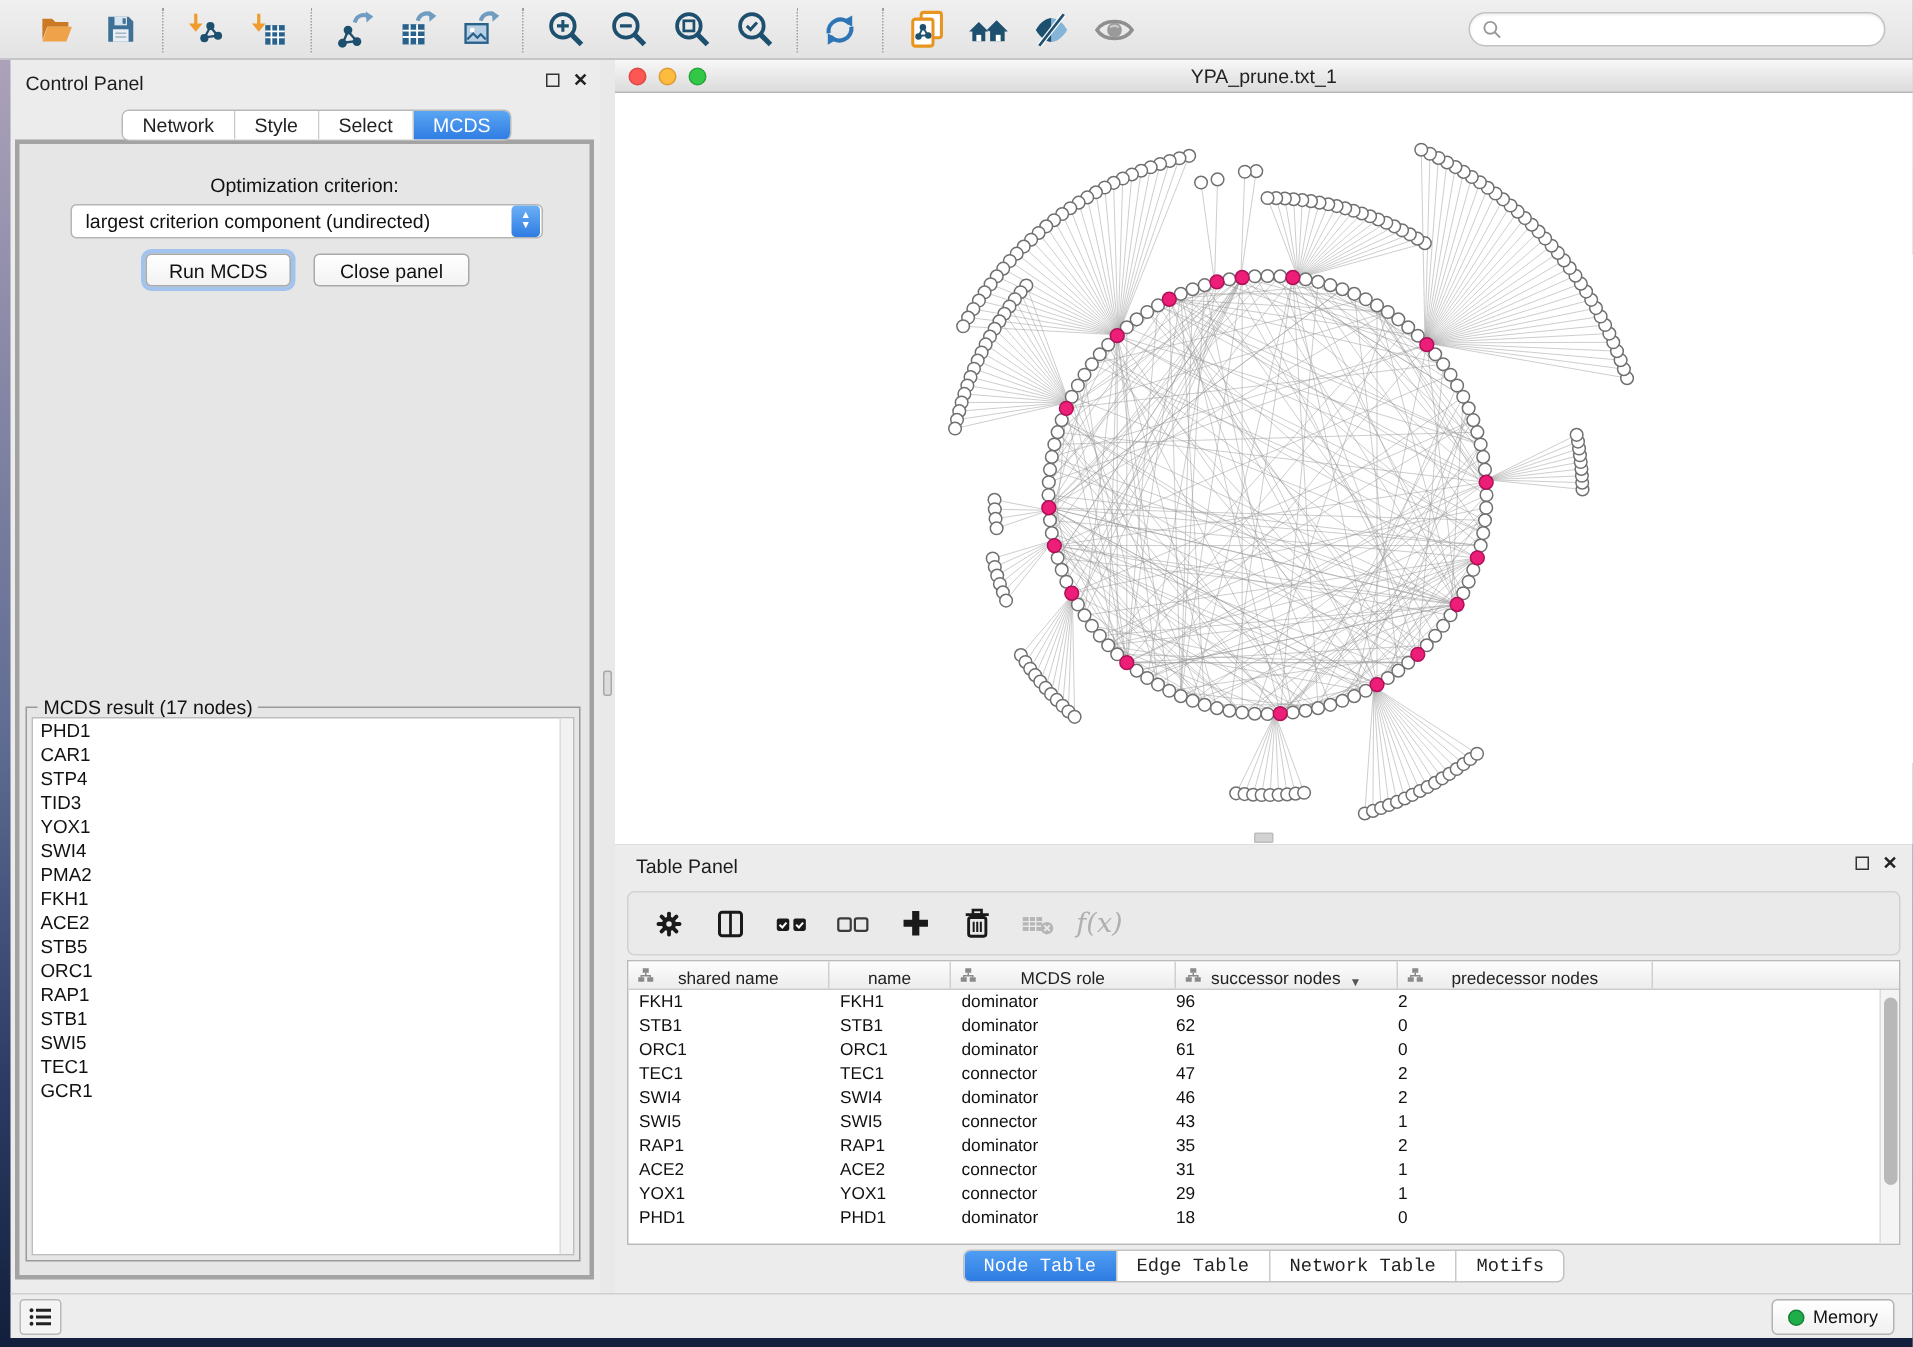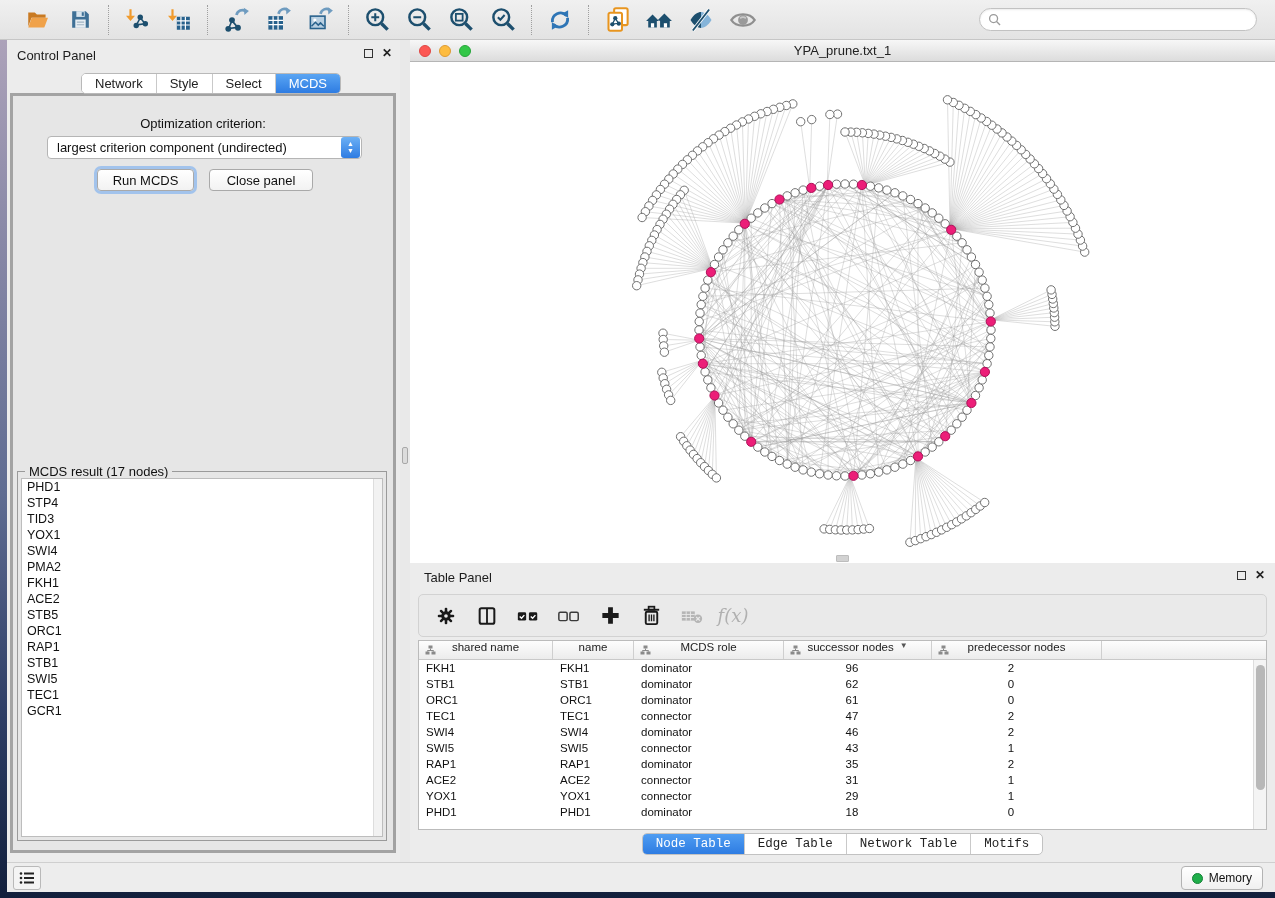--- a/index.html
+++ b/index.html
@@ -79,30 +79,30 @@
   .tp-title { position:absolute; left:14px; top:7px; font-size:13px; color:#1c1c1c; }
   .tp-wicons { position:absolute; right:10px; top:7px; display:flex; gap:9px; align-items:center; }
   .tp-toolbar { position:absolute; left:8px; top:31px; width:849px; height:43px; background:#eaeaea;
     border:1px solid #d2d2d2; border-radius:5px; display:flex; align-items:center; gap:15px; padding:0 14px; }
   .tp-tool { width:26px; height:26px; display:flex; align-items:center; justify-content:center; }
   .fx { font-family:"DejaVu Serif", serif; font-style:italic; font-size:18px; color:#b0b0b0; }
   .tablebox { position:absolute; left:8px; top:77px; width:849px; height:190px; background:#fff;
     border:1px solid #bbb; overflow:hidden; }
   .thead { display:flex; height:19px; background:linear-gradient(180deg,#fdfdfd,#ececec);
     border-bottom:1px solid #c9c9c9; }
-  .th { position:relative; display:flex; align-items:flex-start; justify-content:center;
+  .th { position:relative; display:flex; align-items:flex-end; justify-content:center;
     border-right:1px solid #cfcfcf; font-size:11.5px; color:#222; }
   .th .hicon { position:absolute; left:6px; top:4px; }
   .th .sort { margin-left:6px; font-size:8px; color:#555; }
   .c-shared { width:134px; } .c-name { width:81px; } .c-role { width:150px; }
   .c-succ { width:148px; } .c-pred { width:170px; } .c-fill { flex:1; border-right:none; }
   .tbody { position:absolute; left:0; top:19px; right:13px; bottom:0; }
   .trow { display:flex; height:16px; }
   .tcell { font-size:11.5px; line-height:16px; color:#111; padding-left:7px; white-space:nowrap; overflow:hidden; }
-  .tcell.num { text-align:center; padding-right:12px; padding-left:0; }
+  .tcell.num { text-align:left; padding-right:12px; padding-left:0; }
   .tscroll { position:absolute; right:0; top:19px; width:13px; bottom:0; background:#f4f4f4; border-left:1px solid #ddd; }
   .tthumb { position:absolute; left:2px; top:5px; width:9px; height:125px; background:#b8b8b8; border-radius:5px; }
   .bottom-tabs { position:absolute; left:0; right:0; top:270px; display:flex; justify-content:center; }
   .btab-group { display:flex; height:22px; border:1px solid #c2c2c2; border-radius:5px; background:#fff; overflow:hidden;font-family:Liberation Mono, monospace; }
   .btab { padding:0 13px; display:flex; align-items:center; font-size:12.5px; color:#222; border-right:1px solid #c9c9c9; }
   .btab:last-child { border-right:none; }
   .btab.active { background:linear-gradient(180deg,#4f9df2,#2e7ce2); color:#fff; }
 
   
   .statusbar { position:absolute; left:7px; top:862px; width:1268px; height:30px; background:#ededed;
@@ -295,20 +295,21 @@
           <span>▼</span>
         </span>
     </div>
     <div class="btn run-btn">Run MCDS</div>
     <div class="btn closep-btn">Close panel</div>
     <div class="groupbox">
       <span class="groupbox-label">MCDS result (17 nodes)</span>
       <div class="mcds-list">
         <div class="mcds-scroll"></div>
       <div class="mcds-item">PHD1</div>
+          <div class="mcds-item">CAR1</div>
           <div class="mcds-item">STP4</div>
           <div class="mcds-item">TID3</div>
           <div class="mcds-item">YOX1</div>
           <div class="mcds-item">SWI4</div>
           <div class="mcds-item">PMA2</div>
           <div class="mcds-item">FKH1</div>
           <div class="mcds-item">ACE2</div>
           <div class="mcds-item">STB5</div>
           <div class="mcds-item">ORC1</div>
           <div class="mcds-item">RAP1</div>

